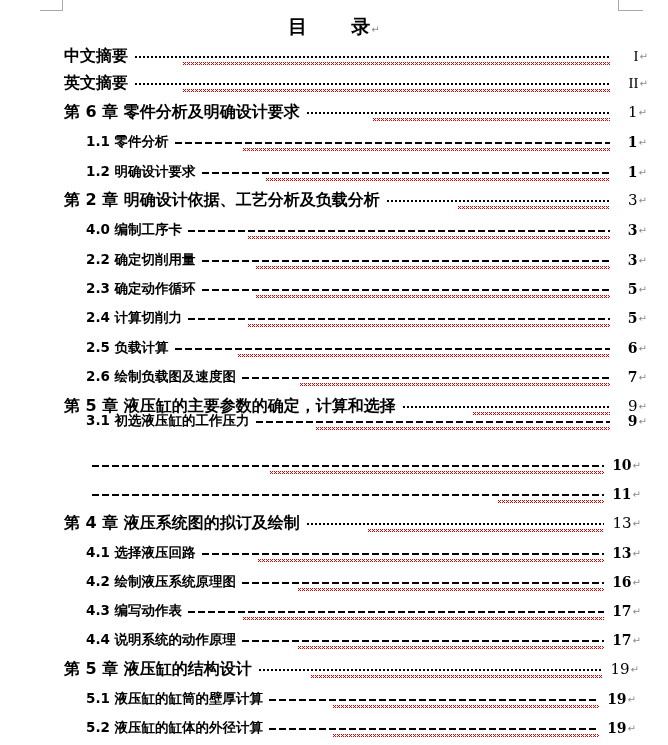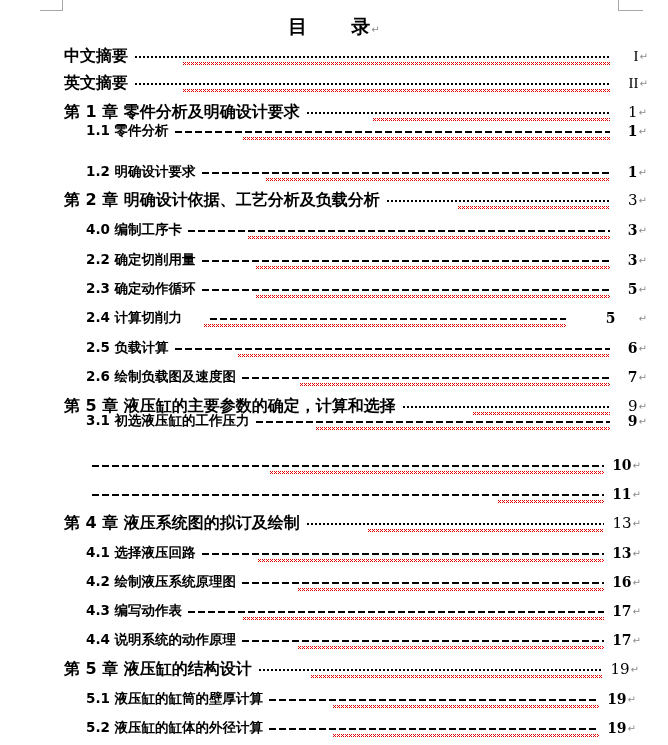--- a/index.html
+++ b/index.html
@@ -72,29 +72,29 @@
     <div class="row lv0" style="top: 72px; left: 64px; width: 584px;">
       <span class="label">英文摘要</span>
       <span class="leader">
         <span class="dots"></span>
         <span class="squiggle" style="width: 429px;"></span>
       </span>
       <span class="pg roman">II</span>
       <span class="pmark">↵</span>
     </div>
     <div class="row lv0" style="top: 101px; left: 64px; width: 583px;">
-      <span class="label">第 1 章  零件分析及明确设计要求</span>
+      <span class="label">第 6 章  零件分析及明确设计要求</span>
       <span class="leader">
         <span class="dots"></span>
         <span class="squiggle" style="width: 238px;"></span>
       </span>
       <span class="pg">1</span>
       <span class="pmark">↵</span>
     </div>
-    <div class="row lv1" style="top: 120px; left: 86px; width: 561px;">
+    <div class="row lv1" style="top: 131px; left: 86px; width: 561px;">
       <span class="label">1.1  零件分析</span>
       <span class="leader">
         <span class="dots"></span>
         <span class="squiggle" style="width: 368px;"></span>
       </span>
       <span class="pg">1</span>
       <span class="pmark">↵</span>
     </div>
     <div class="row lv1" style="top: 161px; left: 86px; width: 561px;">
       <span class="label">1.2  明确设计要求</span>
@@ -134,21 +134,21 @@
     </div>
     <div class="row lv1" style="top: 278px; left: 86px; width: 561px;">
       <span class="label">2.3  确定动作循环</span>
       <span class="leader">
         <span class="dots"></span>
         <span class="squiggle" style="width: 355px;"></span>
       </span>
       <span class="pg">5</span>
       <span class="pmark">↵</span>
     </div>
-    <div class="row lv1" style="top: 307px; left: 86px; width: 561px; gap: 22px;">
+    <div class="row lv1" style="top: 307px; left: 86px; width: 561px;">
       <span class="label">2.4  计算切削力</span>
       <span class="leader">
         <span class="dots"></span>
         <span class="squiggle" style="width: 363px;"></span>
       </span>
       <span class="pg">5</span>
       <span class="pmark">↵</span>
     </div>
     <div class="row lv1" style="top: 337px; left: 86px; width: 561px;">
       <span class="label">2.5  负载计算</span>

